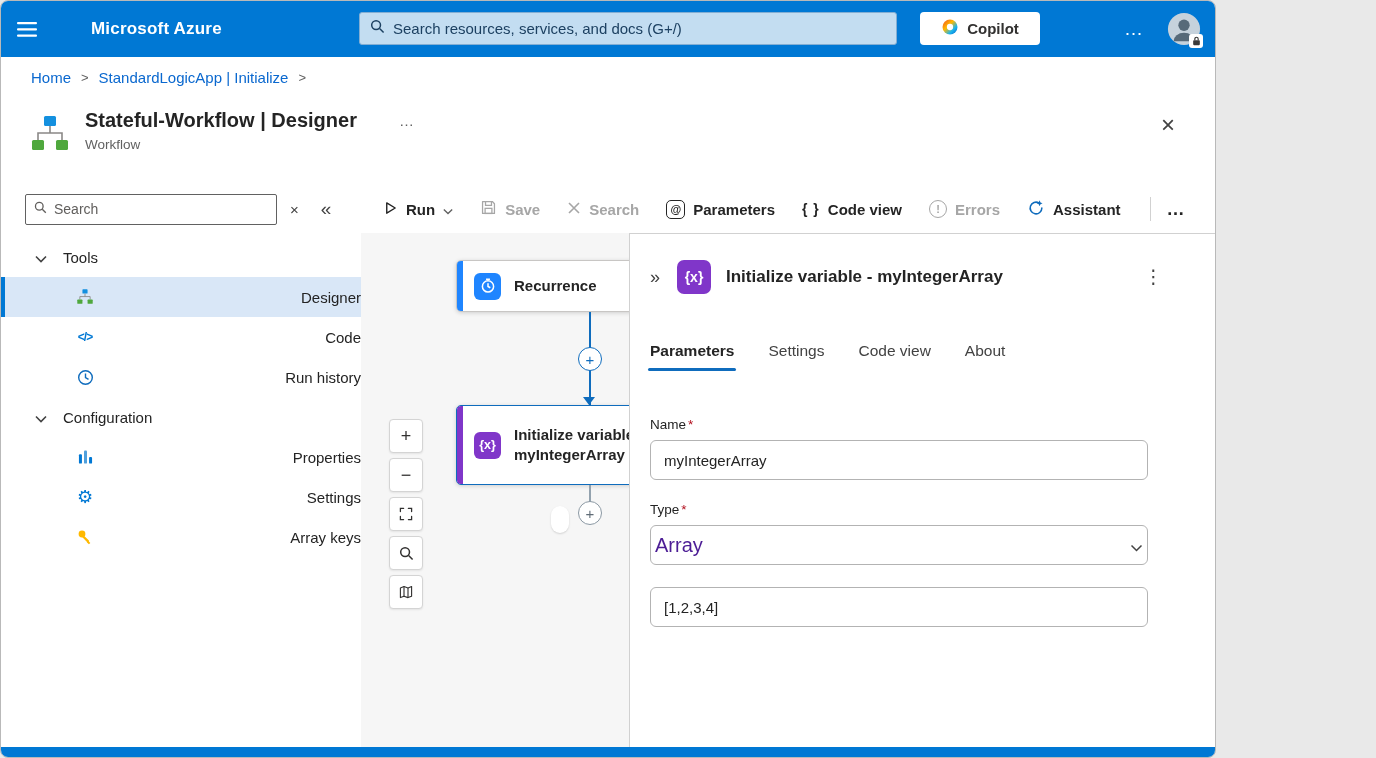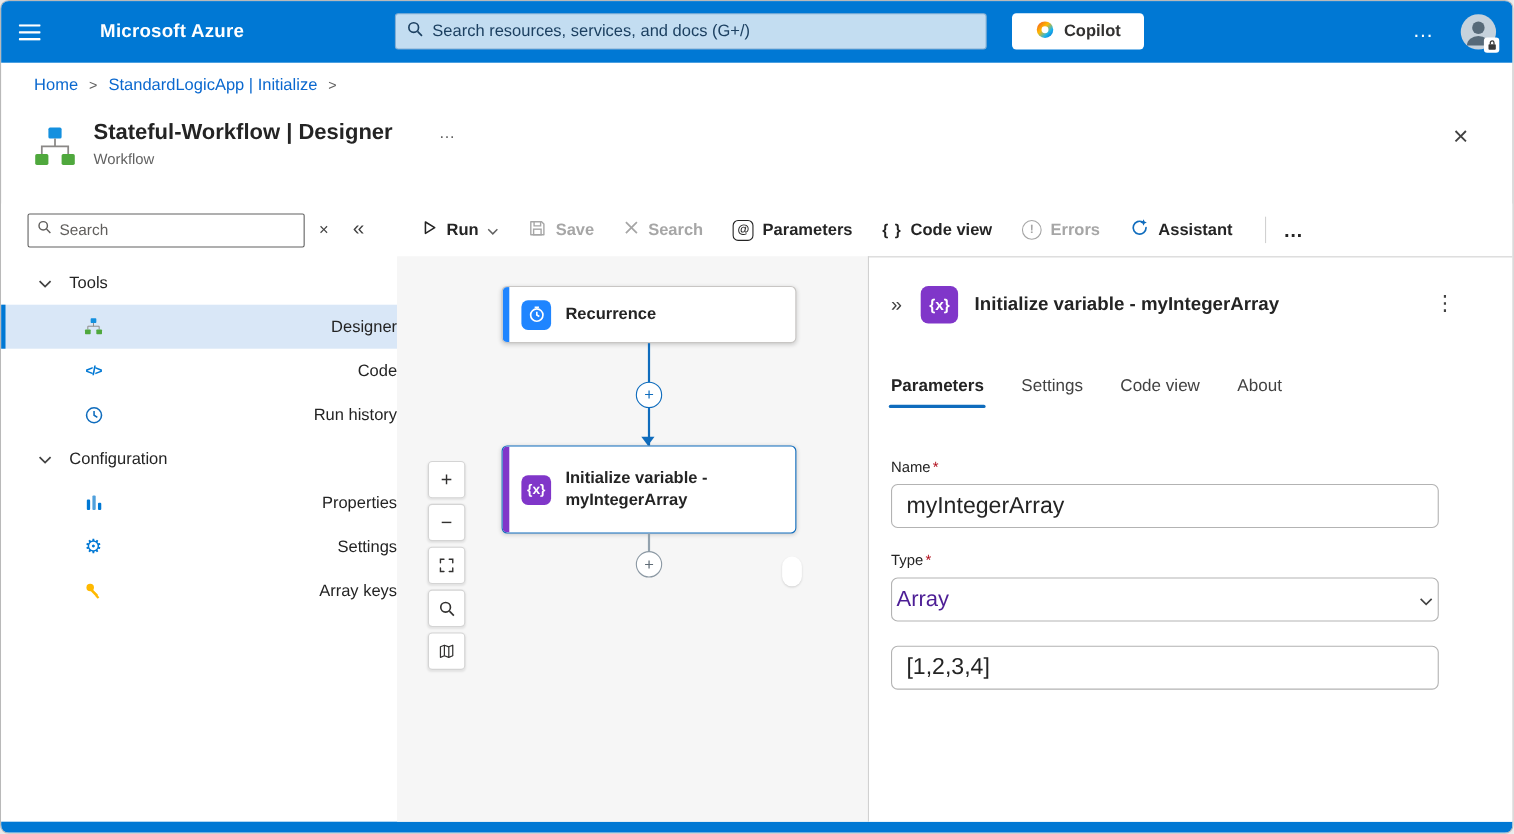--- a/index.html
+++ b/index.html
@@ -1,17 +1,17 @@
 <!DOCTYPE html>
 <html><head>
 <meta charset="utf-8">
 <style>
   * { margin:0; padding:0; box-sizing:border-box; }
   html,body { background:#e9e9e9; font-family:"Liberation Sans","DejaVu Sans",sans-serif; }
-  .window { width:1376px; height:758px; background:#fff; border:1px solid #b9b9b9; border-radius:8px;
+  .window { width:1216px; height:758px; background:#fff; border:1px solid #b9b9b9; border-radius:8px;
             overflow:hidden; position:relative; display:flex; flex-direction:column; }
 
   
   .azure-header { height:56px; flex:0 0 56px; background:#0078d4; display:flex; align-items:center; position:relative; }
   .hamburger { width:52px; height:56px; display:flex; align-items:center; justify-content:center; cursor:pointer; }
   .brand { color:#fff; font-size:17px; font-weight:700; margin-left:38px; letter-spacing:.2px; }
   .global-search { position:absolute; left:358px; top:11px; width:538px; height:33px; background:#c3ddf1;
                    border:1px solid #83aed3; border-radius:3px; display:flex; align-items:center; padding:0 10px; gap:8px; }
   .global-search input { flex:1; background:transparent; border:none; outline:none; font-size:15px; color:#173a57; font-family:inherit; }
   .global-search input::placeholder { color:#1c4061; opacity:1; }
@@ -107,21 +107,21 @@
   .panel-kebab { position:absolute; right:52px; top:5px; font-size:19px; color:#424242; cursor:pointer; }
   .panel-tabs { display:flex; margin-top:48px; gap:34px; }
   .panel-tab { font-size:15.5px; color:#424242; padding-bottom:11px; cursor:pointer; position:relative; background:none; border:none; font-family:inherit; }
   .panel-tab.active { font-weight:700; color:#242424; }
   .panel-tab.active::after { content:""; position:absolute; left:-2px; right:-2px; bottom:0; height:3px; background:#0f6cbd; border-radius:2px; }
   .panel-form { width:498px; }
   .field { margin-top:22px; }
   .field.first { margin-top:46px; }
   .field-label { font-size:13.5px; color:#242424; margin-bottom:8px; }
   .req { color:#b10e1c; margin-left:2px; }
-  .text-input { width:100%; height:40px; border:1px solid #b3b3b3; border-radius:6px; padding:0 13px; font-size:21px; color:#242424;
+  .text-input { width:100%; height:40px; border:1px solid #b3b3b3; border-radius:6px; padding:0 13px; font-size:15px; color:#242424;
                 font-family:inherit; outline:none; background:#fff; }
   .select-box { width:100%; height:40px; border:1px solid #b3b3b3; border-radius:6px; padding:0 4px; display:flex; align-items:center;
                 justify-content:space-between; font-size:20px; color:#4c1d95; cursor:pointer; background:#fff; }
 
   .bottom-bar { height:10px; flex:0 0 10px; background:#0078d4; }
 </style>
 </head>
 <body>
 
 <div class="window">

